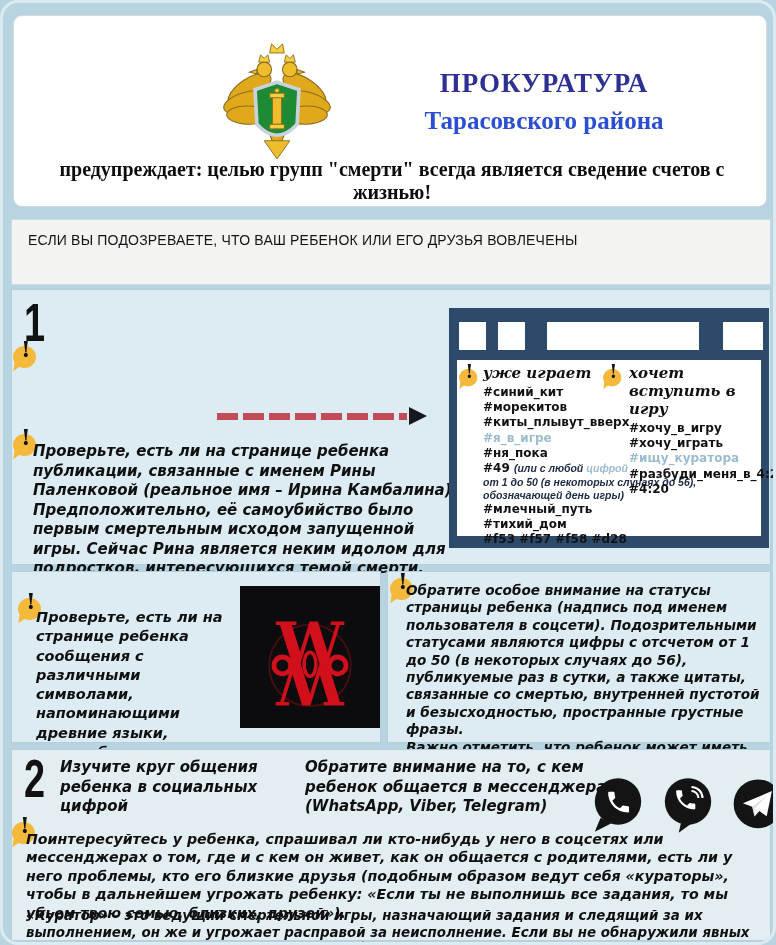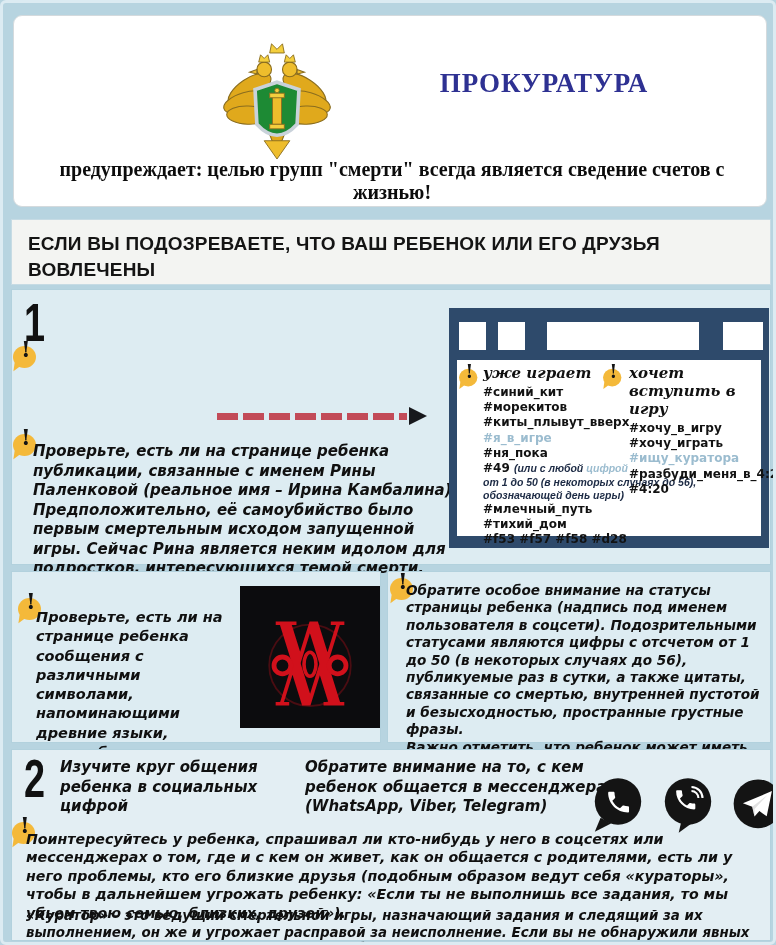--- a/index.html
+++ b/index.html
@@ -1,34 +1,34 @@
 <!DOCTYPE html>
 <html><head>
 <meta charset="utf-8">
 <style>
   * { margin:0; padding:0; box-sizing:border-box; }
   body { background:#b7d4e0; font-family:"DejaVu Sans", sans-serif; }
   .page { position:relative; width:776px; height:945px; background:#b7d4e0;
-          border:3px solid #dcebf2; border-radius:6px; overflow:hidden; }
+          border:3px solid #dcebf2; border-radius:18px; overflow:hidden; }
 
   
   .header-card { position:absolute; left:10px; top:12px; width:754px; height:192px;
                  background:#ffffff; border:1px solid #d4dadd; border-radius:9px; }
   .emblem { position:absolute; left:208px; top:26px; width:110px; height:128px; }
   .org-titles { position:absolute; left:330px; top:52px; width:400px; text-align:center;
                 font-family:"Liberation Serif", serif; font-weight:bold; }
   .org-name { font-size:27px; color:#2e3192; letter-spacing:1px; }
   .org-region { font-size:25px; color:#2b4fd0; margin-top:8px; }
   .header-warning { position:absolute; left:16px; top:142px; width:724px; text-align:center;
                     font-family:"Liberation Serif", serif; font-weight:bold; font-size:20px; color:#0c0c0c; }
 
   
   .banner { position:absolute; left:8px; top:216px; width:760px; height:66px;
             background:#f3f4f2; border:1px solid #c6dbe4; padding:11px 16px;
-            font-family:"Liberation Sans", sans-serif; font-weight:bold; font-size:19px;
+            font-family:"Liberation Sans", sans-serif; font-weight:normal; font-size:14px;
             line-height:1.38; color:#141414; letter-spacing:.2px; }
 
   
   .panel { position:absolute; background:#ddecf2; border:1px solid #b2d1dd; }
   .hand { font-style:italic; font-weight:700; color:#101010; }
 
   
   .warn { position:absolute; width:28px; height:30px; }
   .warn-bubble { position:absolute; left:0; top:6px; width:23px; height:22px;
                  background:#f4b93a; border-radius:50%; }
@@ -127,20 +127,21 @@
 
       <path d="M60 44 L84 52 L82 90 Q60 114 38 90 L36 52 Z" fill="#1d8a34" stroke="#c9d2da" stroke-width="4"></path>
 
       <rect x="55" y="60" width="10" height="30" fill="#eebd2c" stroke="#8a6d1f" stroke-width="1"></rect>
       <rect x="52" y="56" width="16" height="5" fill="#f4cf3e" stroke="#8a6d1f" stroke-width="1"></rect>
       <rect x="52" y="90" width="16" height="5" fill="#f4cf3e" stroke="#8a6d1f" stroke-width="1"></rect>
       <circle cx="60" cy="53" r="2.5" fill="#f4cf3e" stroke="#8a6d1f" stroke-width="1"></circle>
     </svg>
     <div class="org-titles">
       <div class="org-name">ПРОКУРАТУРА</div>
+      <div class="org-region">Тарасовского района</div>
     </div>
     <div class="header-warning">предупреждает: целью групп "смерти" всегда является сведение счетов с жизнью!</div>
   </div>
 
   <div class="banner">
     <div>ЕСЛИ ВЫ ПОДОЗРЕВАЕТЕ, ЧТО ВАШ РЕБЕНОК ИЛИ ЕГО ДРУЗЬЯ ВОВЛЕЧЕНЫ</div>
   </div>
 
   <div class="panel panel1">
     <div class="step-num p1-num">1</div>

